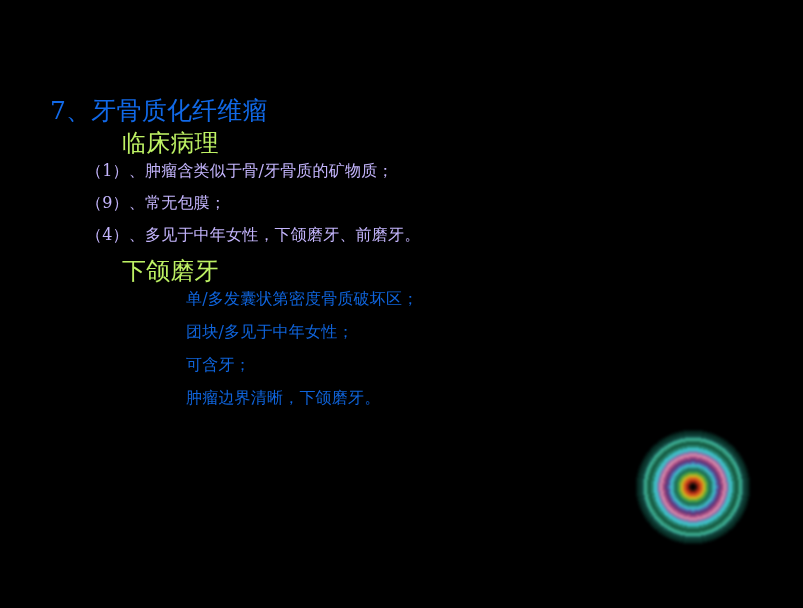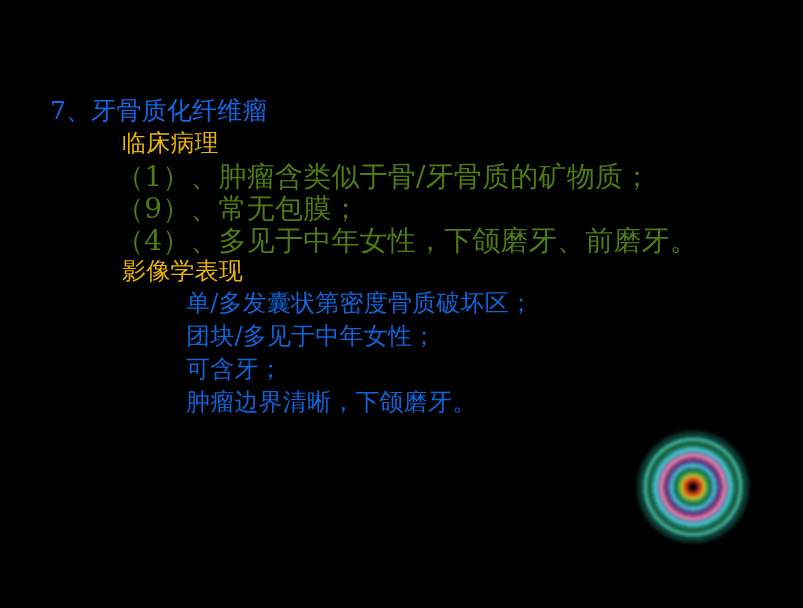--- a/index.html
+++ b/index.html
@@ -44,34 +44,34 @@
   .lvl-0 {
     margin-left: 50px;
     font-size: 25px;
     color: #1169e8;
     height: 33px;
   }
   
   .lvl-1 {
     margin-left: 122px;
     font-size: 24px;
-    color: #eab308;
+    color: #bef264;
     height: 32px;
   }
   
   .lvl-2 {
-    margin-left: 116px;
-    font-size: 28px;
-    color: #4d7c0f;
+    margin-left: 86px;
+    font-size: 16px;
+    color: #c4b5fd;
     height: 32px;
   }
   
   .lvl-2b {
     margin-left: 186px;
-    font-size: 24px;
+    font-size: 16px;
     color: #0f64dc;
     height: 33px;
   }
 
   
   #ring-figure {
     position: absolute;
     left: 612px;
     top: 406px;
     width: 161px;
@@ -111,21 +111,21 @@
     <div class="line lvl-0">7、牙骨质化纤维瘤</div>
 
     <div class="line lvl-1">临床病理</div>
 
     <div class="line lvl-2">（1）、肿瘤含类似于骨/牙骨质的矿物质；</div>
 
     <div class="line lvl-2">（9）、常无包膜；</div>
 
     <div class="line lvl-2">（4）、多见于中年女性，下颌磨牙、前磨牙。</div>
 
-    <div class="line lvl-1">影像学表现</div>
+    <div class="line lvl-1">下颌磨牙</div>
 
     <div class="line lvl-2b">单/多发囊状第密度骨质破坏区；</div>
 
     <div class="line lvl-2b">团块/多见于中年女性；</div>
 
     <div class="line lvl-2b">可含牙；</div>
 
     <div class="line lvl-2b">肿瘤边界清晰，下颌磨牙。</div>
 
   </div>

